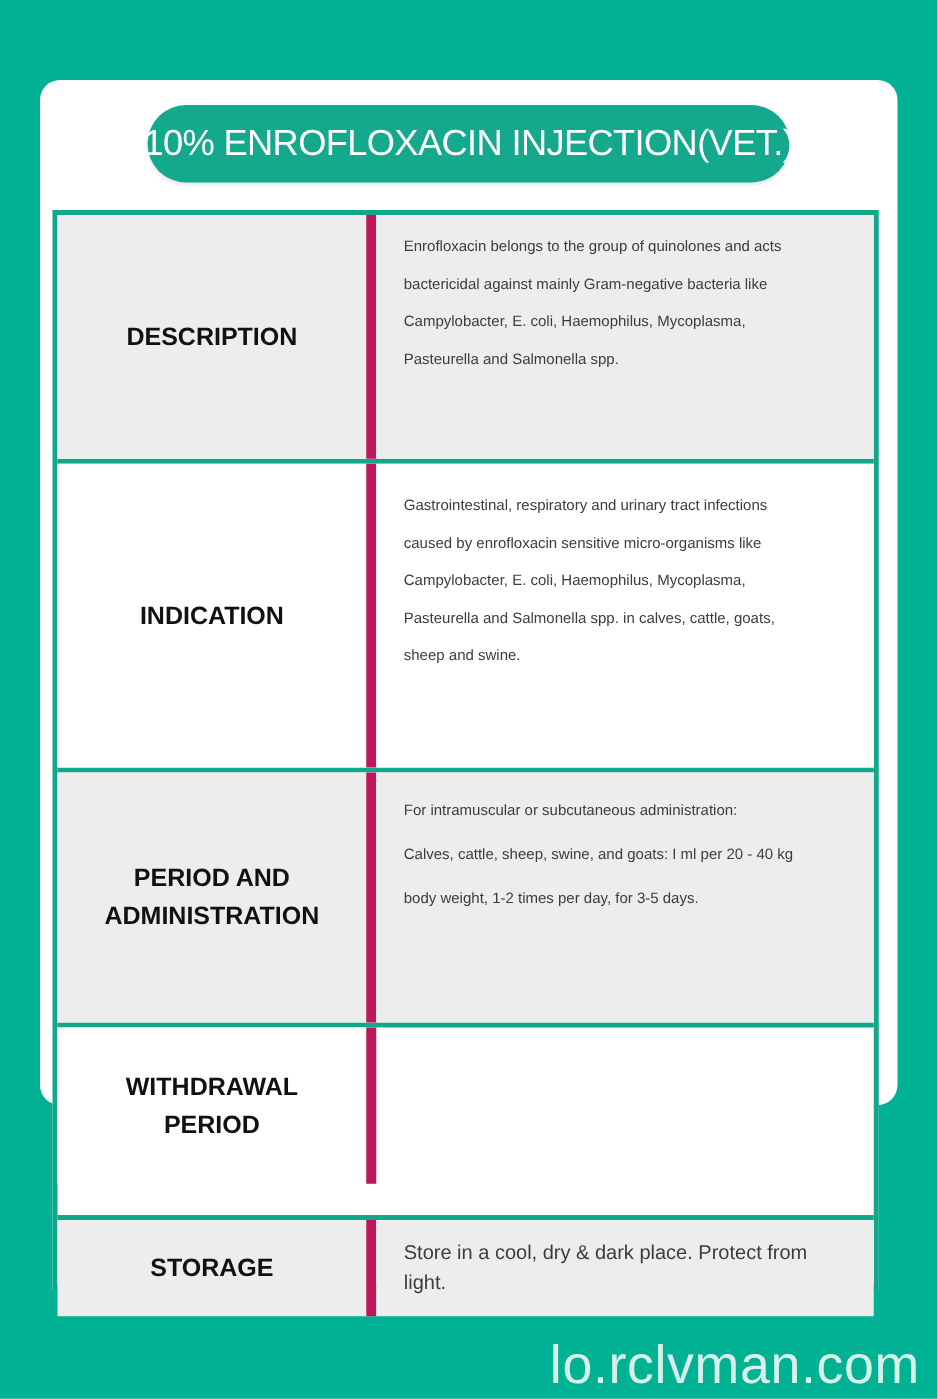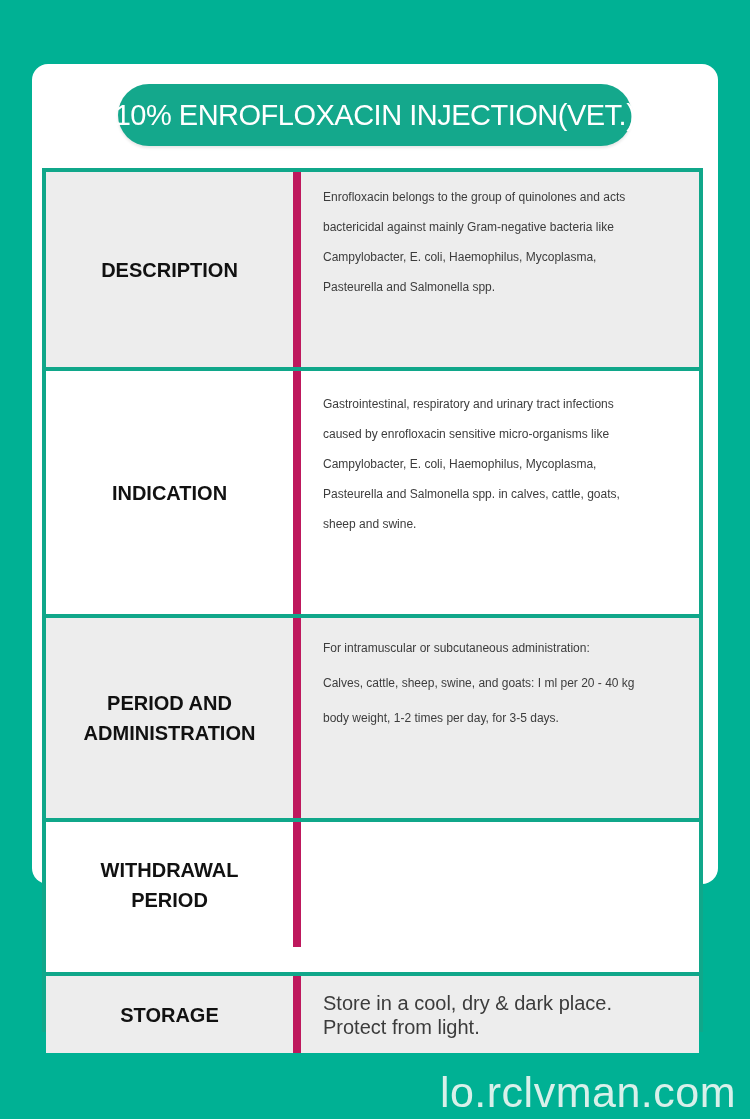--- a/index.html
+++ b/index.html
@@ -82,21 +82,21 @@
     color: #3c3c3c;
     font-size: 12px;
     line-height: 30px;
   }
   .cell-body p { margin: 0; }
   .shade .cell-label, .shade .cell-body { background: #ededed; }
   .plain .cell-label, .plain .cell-body { background: #ffffff; }
   .row-2 .cell-body { padding-top: 18px; }
   .row-3 .cell-body { line-height: 35px; padding-top: 13px; }
   .row-4 .cell-body { padding-top: 14px; padding-left: 26px; }
-  .row-5 .cell-body { font-size: 20px; line-height: 24px; padding-top: 15px; }
+  .row-5 .cell-body { font-size: 16px; line-height: 24px; padding-top: 15px; }
   .watermark {
     position: absolute;
     right: 14px;
     bottom: 2px;
     font-size: 43px;
     color: #d8f0ea;
     letter-spacing: 0.5px;
   }
 </style>
 </head>

